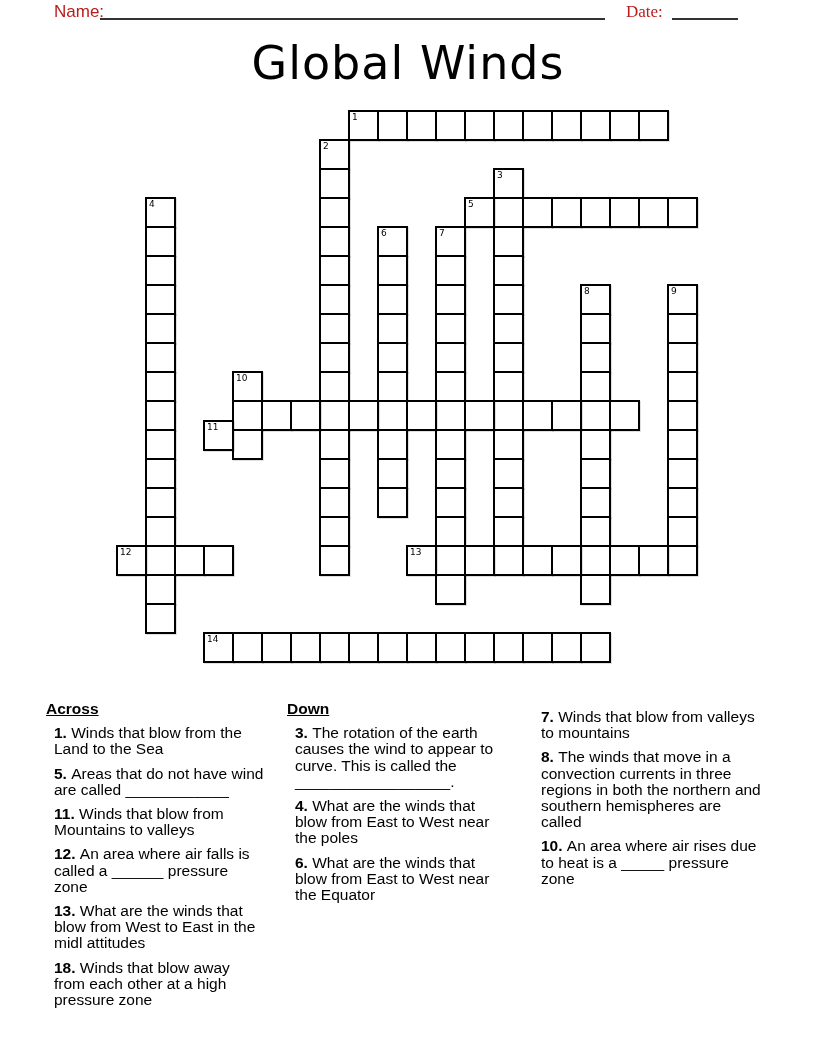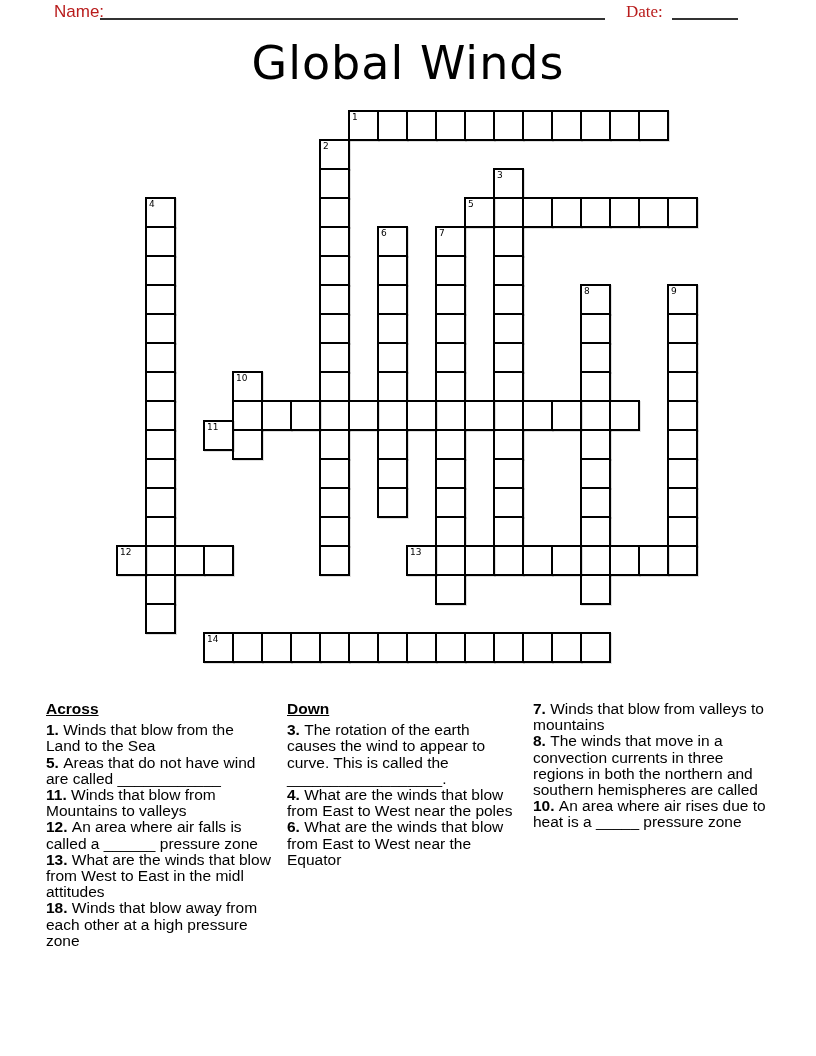--- a/index.html
+++ b/index.html
@@ -82,21 +82,21 @@
   }
   .clue-col { position: absolute; top: 0; }
   .col-across { left: 46px;  width: 226px; }
   .col-down   { left: 287px; width: 227px; }
   .col-down2  { left: 533px; width: 240px; }
   .clue-heading {
     font-weight: bold;
     text-decoration: underline;
     margin: 0 0 5px 0;
   }
-  .clue { margin: 0; }
+  .clue { margin: 8px; }
   .clue b { font-weight: bold; }
 </style>
 </head>
 <body>
 
 <div class="page">
 
   <span class="hdr-label name-label">Name:</span>
   <div class="write-line name-line"></div>
   <span class="hdr-label date-label">Date:</span>

